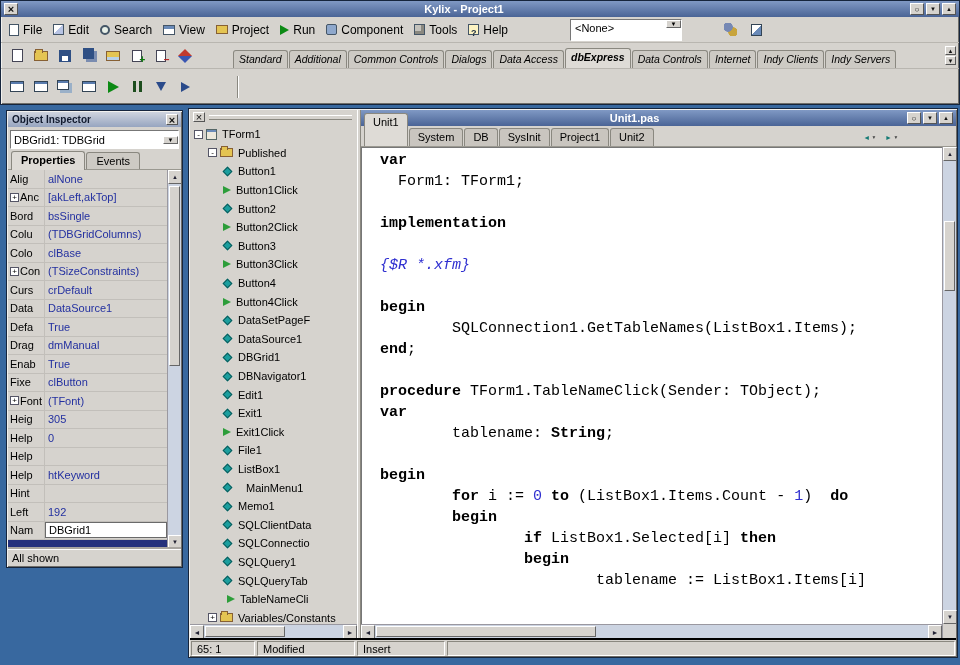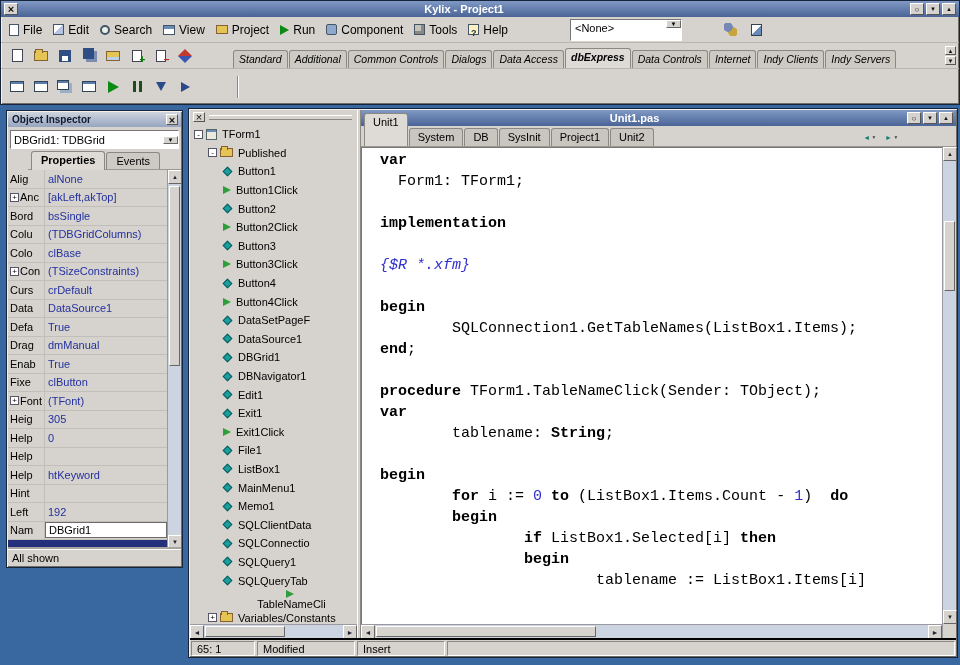--- a/index.html
+++ b/index.html
@@ -83,21 +83,21 @@
 
   #component-icons { display:flex; align-items:center; }
 
   
   #object-inspector { left:6px; top:110px; width:177px; height:458px; display:flex; flex-direction:column; padding:1px; }
   #oi-titlebar { height:15px; font-size:10px; }
   #oi-title { flex:1; padding-left:2px; }
   #oi-titlebar .tb-button { width:12px; height:11px; }
   #oi-combo { margin:3px 2px 2px; height:19px; background:#fff; border:1px solid; border-color:#777 #fff #fff #777; display:flex; align-items:center; }
   #oi-combo span.val { flex:1; padding:0 3px; overflow:hidden; white-space:nowrap; }
-  #oi-tabs { display:flex; align-items:flex-end; height:19px; padding-left:3px; border-bottom:1px solid #9a9890;margin-left:20px; }
+  #oi-tabs { display:flex; align-items:flex-end; height:19px; padding-left:3px; border-bottom:1px solid #9a9890; }
   .oi-tab { padding:2px 9px; border:1px solid #8a8880; border-bottom:none; border-radius:3px 3px 0 0; background:#cdcac4; margin-right:1px; }
   .oi-tab.active { background:#dedbd6; font-weight:bold; position:relative; top:1px; padding-bottom:4px; }
   #oi-grid-wrap { flex:1; display:flex; min-height:0; overflow:hidden; }
   #property-grid { flex:1; overflow:hidden; }
   .prop-row { display:flex; height:18.5px; border-bottom:1px solid #c2bfba; align-items:center; }
   .prop-name { width:37px; height:100%; padding-left:2px; overflow:hidden; white-space:nowrap; border-right:1px solid #c2bfba; display:flex; align-items:center; flex:none; }
   .expand-box { width:9px; height:9px; border:1px solid #556; background:#fff; font-size:8px; line-height:7px; text-align:center; margin-right:1px; flex:none; font-style:normal; }
   .prop-value { flex:1; padding-left:3px; color:#2330a0; overflow:hidden; white-space:nowrap; }
   .prop-row.selected .prop-value { background:#fff; color:#000; border:1px solid #6a6a6a; height:16px; line-height:14px; }
   .prop-partial { height:8px; background:#24307c; }
@@ -532,21 +532,21 @@
             <span class="t-label">Exit1Click</span>
           </div>
           <div class="tree-row" style="padding-left: 32px;">
             <span class="t-icon component-icon"></span>
             <span class="t-label">File1</span>
           </div>
           <div class="tree-row" style="padding-left: 32px;">
             <span class="t-icon component-icon"></span>
             <span class="t-label">ListBox1</span>
           </div>
-          <div class="tree-row" style="padding-left: 32px;">
+          <div class="tree-row" style="padding-left: 32px; gap: 8px;">
             <span class="t-icon component-icon"></span>
             <span class="t-label">MainMenu1</span>
           </div>
           <div class="tree-row" style="padding-left: 32px;">
             <span class="t-icon component-icon"></span>
             <span class="t-label">Memo1</span>
           </div>
           <div class="tree-row" style="padding-left: 32px;">
             <span class="t-icon component-icon"></span>
             <span class="t-label">SQLClientData</span>
@@ -556,21 +556,21 @@
             <span class="t-label">SQLConnectio</span>
           </div>
           <div class="tree-row" style="padding-left: 32px;">
             <span class="t-icon component-icon"></span>
             <span class="t-label">SQLQuery1</span>
           </div>
           <div class="tree-row" style="padding-left: 32px;">
             <span class="t-icon component-icon"></span>
             <span class="t-label">SQLQueryTab</span>
           </div>
-          <div class="tree-row" style="padding-left: 36px; flex-direction: column;">
+          <div class="tree-row" style="padding-left: 36px;">
             <span class="t-icon event-icon"></span>
             <span class="t-label">TableNameCli</span>
           </div>
           <div class="tree-row" style="padding-left: 18px;">
             <span class="expander">+</span>
             <span class="t-icon folder-icon"></span>
             <span class="t-label">Variables/Constants</span>
           </div>
         </div>
       <div id="explorer-hscroll" class="scroll-h">

